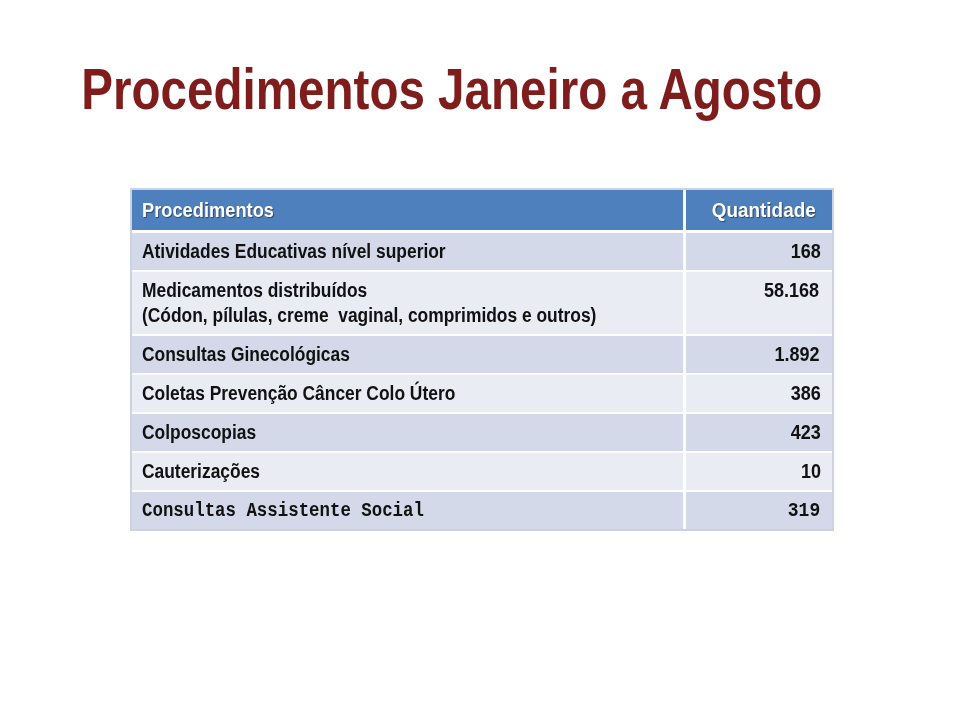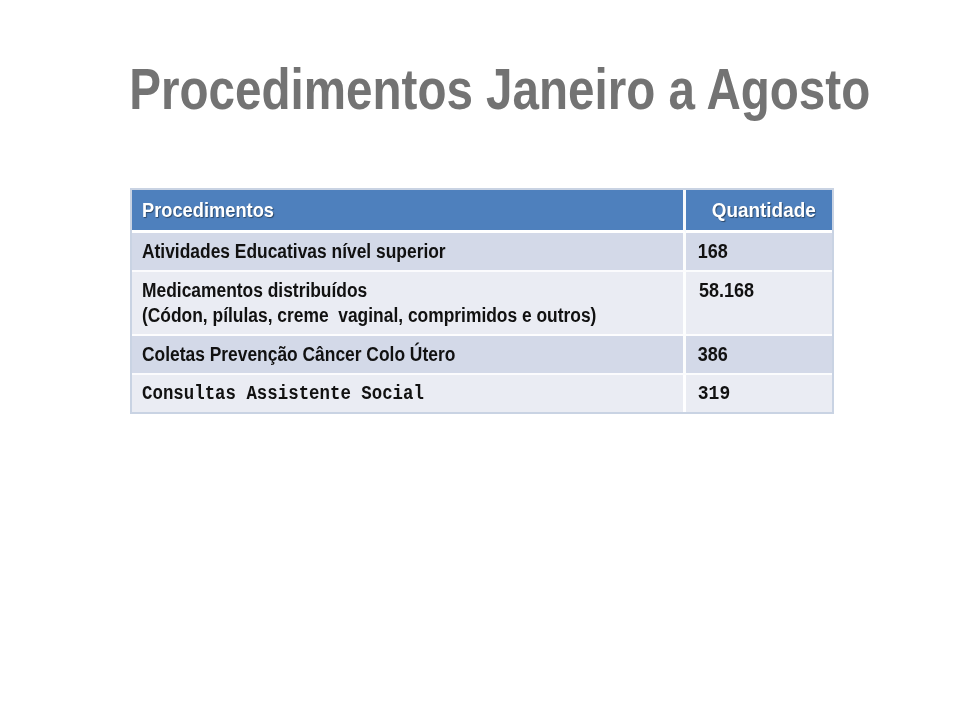--- a/index.html
+++ b/index.html
@@ -14,26 +14,25 @@
     background: #ffffff;
     overflow: hidden;
     font-family: "Liberation Sans", sans-serif;
   }
   .slide-title {
     position: absolute;
     top: 56px;
     left: 0;
     width: 884px;
     text-align: center;
-    color: #737373;
+    color: #7f1d1d;
     font-size: 58px;
     font-weight: 700;
     line-height: 66px;
     white-space: nowrap;
-    padding-left: 48px;
   }
   .slide-title .cond {
     display: inline-block;
     transform: scaleX(0.82);
     transform-origin: 50% 50%;
   }
   .proc-table {
     position: absolute;
     left: 130px;
     top: 188px;
@@ -79,21 +78,21 @@
   .proc-table tbody td {
     border-bottom: 2px solid rgba(255,255,255,0.9);
   }
   .proc-table tbody tr:last-child td { border-bottom: none; font-family: Liberation Mono, monospace; }
   .cell-label .txt {
     display: inline-block;
     transform: scaleX(0.87);
     transform-origin: 0 0;
     white-space: pre;        
   }
-  .cell-value { text-align: left; }
+  .cell-value { text-align: right; }
   .cell-value .txt {
     display: inline-block;
     transform: scaleX(0.9);
     transform-origin: 50% 0;
     white-space: pre;
   }
 </style>
 </head>
 <body>
 
@@ -118,22 +117,34 @@
       <tr>
         <td class="cell-label"><span class="txt">Atividades Educativas nível superior</span></td>
         <td class="cell-value"><span class="txt">168</span></td>
       </tr>
       <tr>
         <td class="cell-label"><span class="txt">Medicamentos distribuídos
 (Códon, pílulas, creme  vaginal, comprimidos e outros)</span></td>
         <td class="cell-value"><span class="txt">58.168</span></td>
       </tr>
       <tr>
+        <td class="cell-label"><span class="txt">Consultas Ginecológicas</span></td>
+        <td class="cell-value"><span class="txt">1.892</span></td>
+      </tr>
+      <tr>
         <td class="cell-label"><span class="txt">Coletas Prevenção Câncer Colo Útero</span></td>
         <td class="cell-value"><span class="txt">386</span></td>
+      </tr>
+      <tr>
+        <td class="cell-label"><span class="txt">Colposcopias</span></td>
+        <td class="cell-value"><span class="txt">423</span></td>
+      </tr>
+      <tr>
+        <td class="cell-label"><span class="txt">Cauterizações</span></td>
+        <td class="cell-value"><span class="txt">10</span></td>
       </tr>
       <tr>
         <td class="cell-label"><span class="txt">Consultas Assistente Social</span></td>
         <td class="cell-value"><span class="txt">319</span></td>
       </tr>
     </tbody>
   </table>
 
 </div>
 

